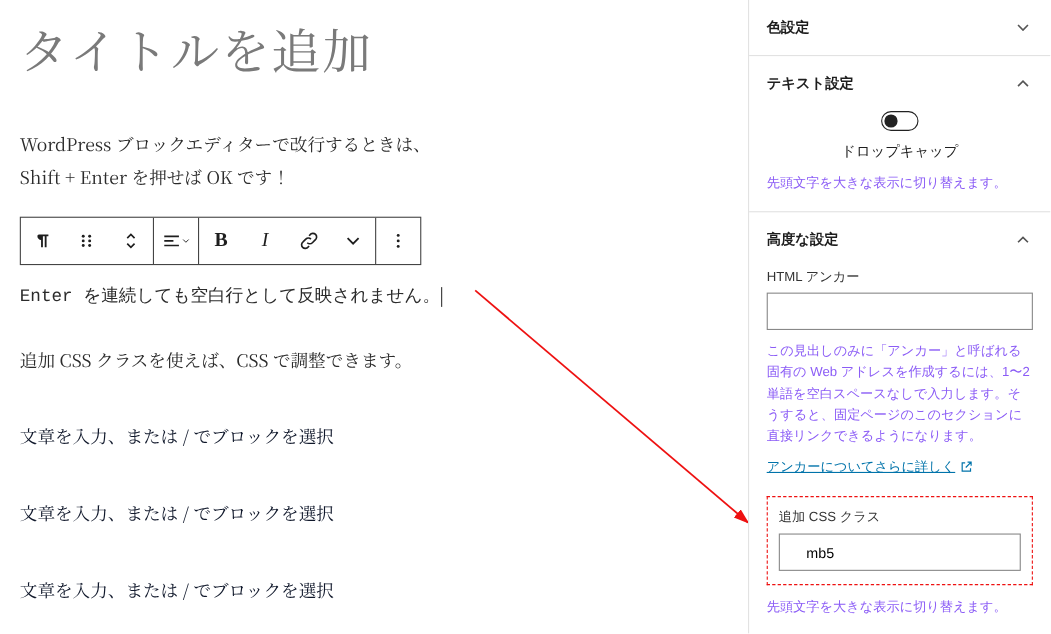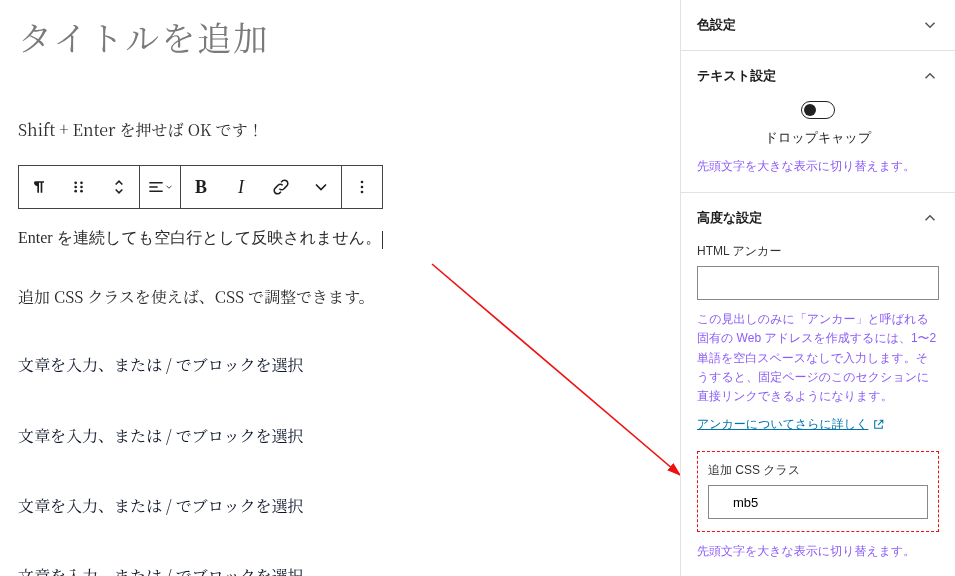--- a/index.html
+++ b/index.html
@@ -15,26 +15,26 @@
   }
   .editor-area {
     position: absolute;
     left: 0;
     top: 0;
     width: 670px;
     height: 576px;
     padding: 12px 18px 0 18px;
   }
   .post-title {
-    font-size: 34px;
+    font-size: 44px;
     font-weight: 400;
     color: #7a7a7a;
     font-family: "Noto Serif JP","Hiragino Mincho ProN","Yu Mincho",serif;
     letter-spacing: 2px;
-    margin-bottom: 54px;
+    margin-bottom: 40px;
   }
   .para {
     font-size: 16px;
     color: #2b2b2b;
     line-height: 1.9;
     font-family: "Noto Serif JP","Hiragino Mincho ProN","Yu Mincho",serif;
     margin-top: 0;
   }
   .para.placeholder { color: #0f172a; }
   .toolbar {
@@ -56,21 +56,21 @@
     align-items: center;
     justify-content: center;
     color: #1e1e1e;
     cursor: pointer;
   }
   .tool-btn svg { width: 20px; height: 20px; }
   .tool-btn .mini-down { width:10px;height:10px;margin-left:-2px;}
   .current-block {
     display: inline-block;
     font-size: 16px;
-    font-family: Liberation Serif, serif;
+    font-family: Liberation Mono, monospace;
     color: #2b2b2b;
     line-height: 1.9;
   }
   .block-caret {
     display:inline-block;
     border-right:1px solid #333;
     height:18px;
     vertical-align:middle;
     margin-left:1px;
   }
@@ -125,20 +125,21 @@
   .arrow-svg{
     position:absolute; left:430px; top:260px; width:280px; height:230px; pointer-events:none;
   }
 </style>
 </head>
 <body>
 
 <div class="editor-area">
   <h1 class="post-title">タイトルを追加</h1>
 
+  <p class="para">WordPress ブロックエディターで改行するときは、</p>
   <p class="para">Shift + Enter を押せば OK です！</p>
 
   
   <div class="toolbar">
     <div class="toolbar-group">
       <div class="tool-btn">
         <svg viewBox="0 0 24 24">
             <path fill="currentColor" d="M10 5h8v2h-2v12h-2V7h-2v12h-2V11c-2.2 0-4-1.8-4-4s1.8-2 4-2z"></path>
           </svg>
       </div>

